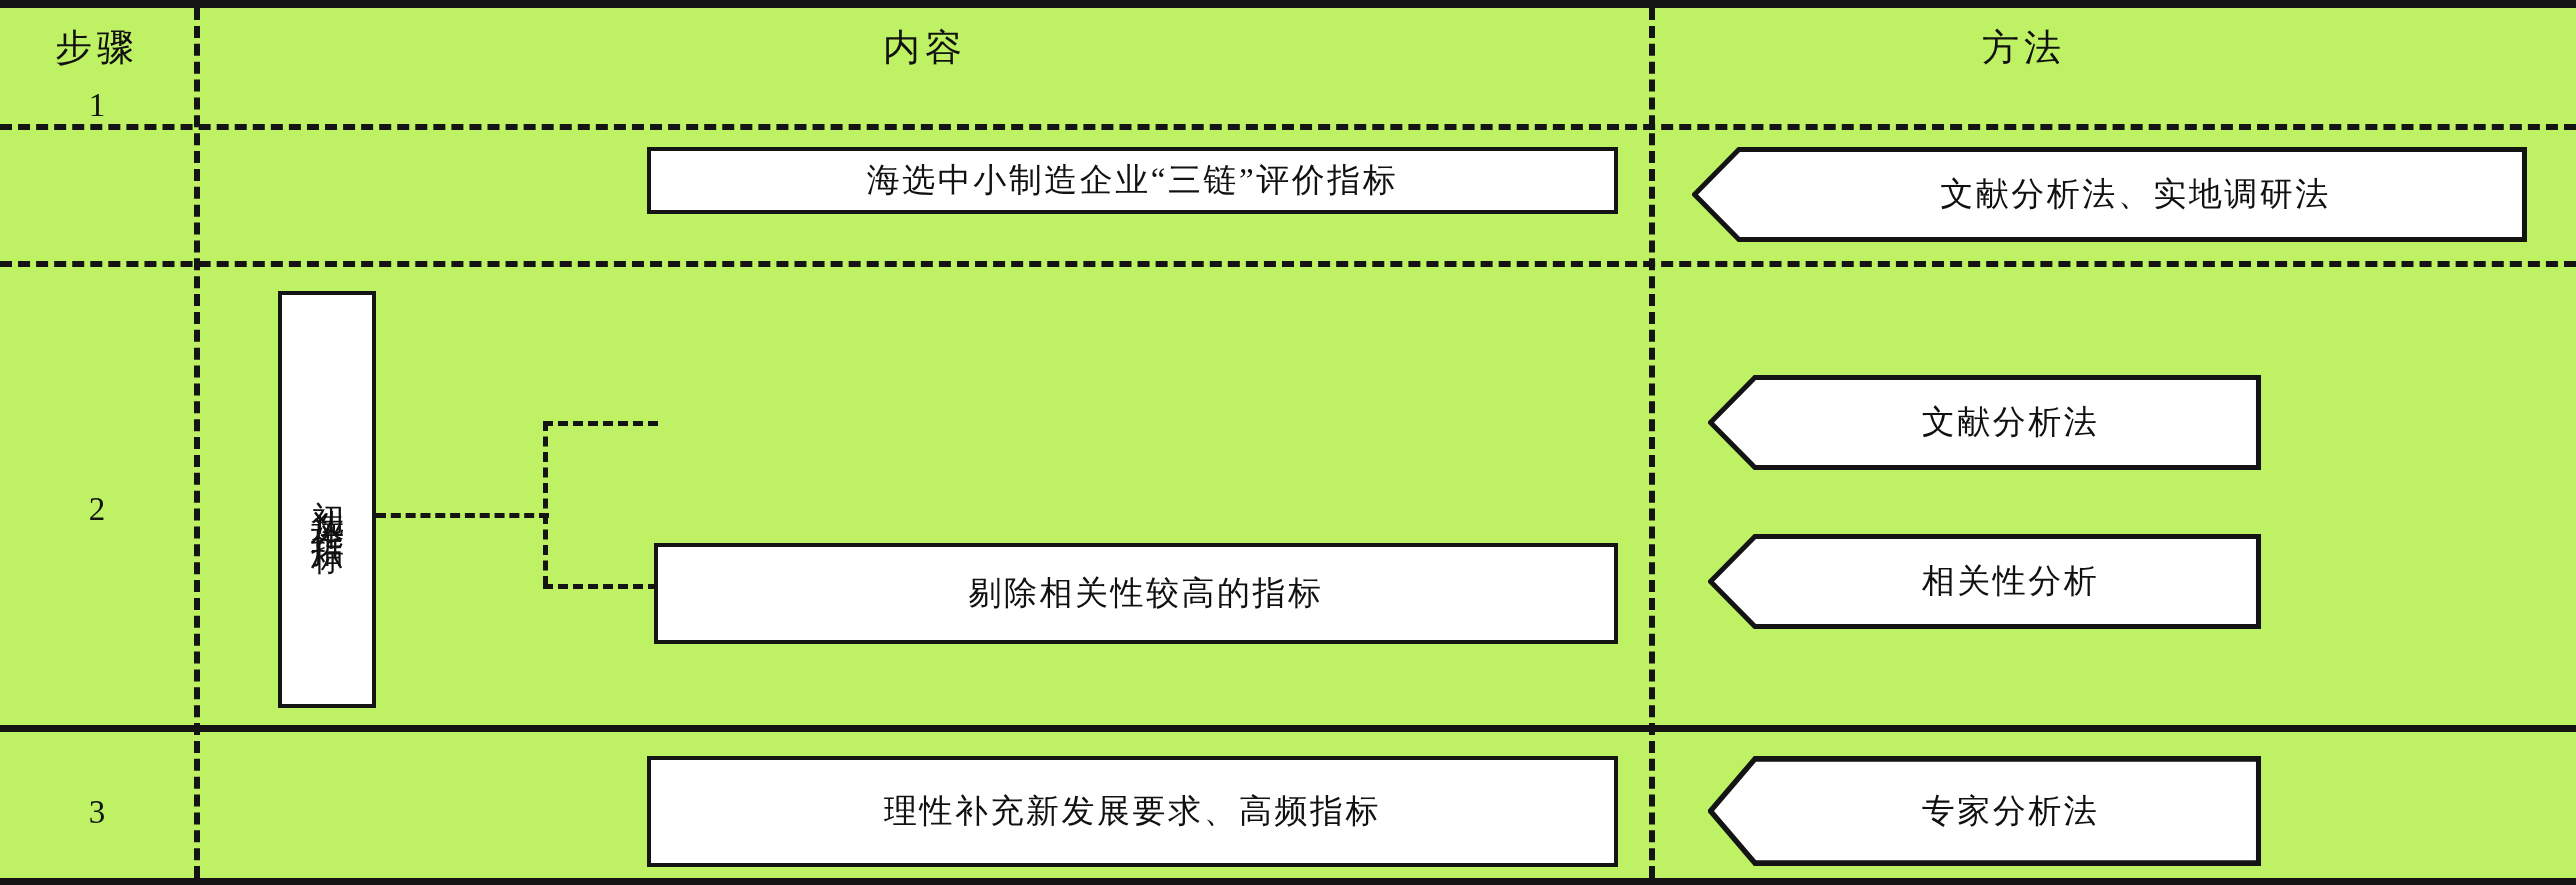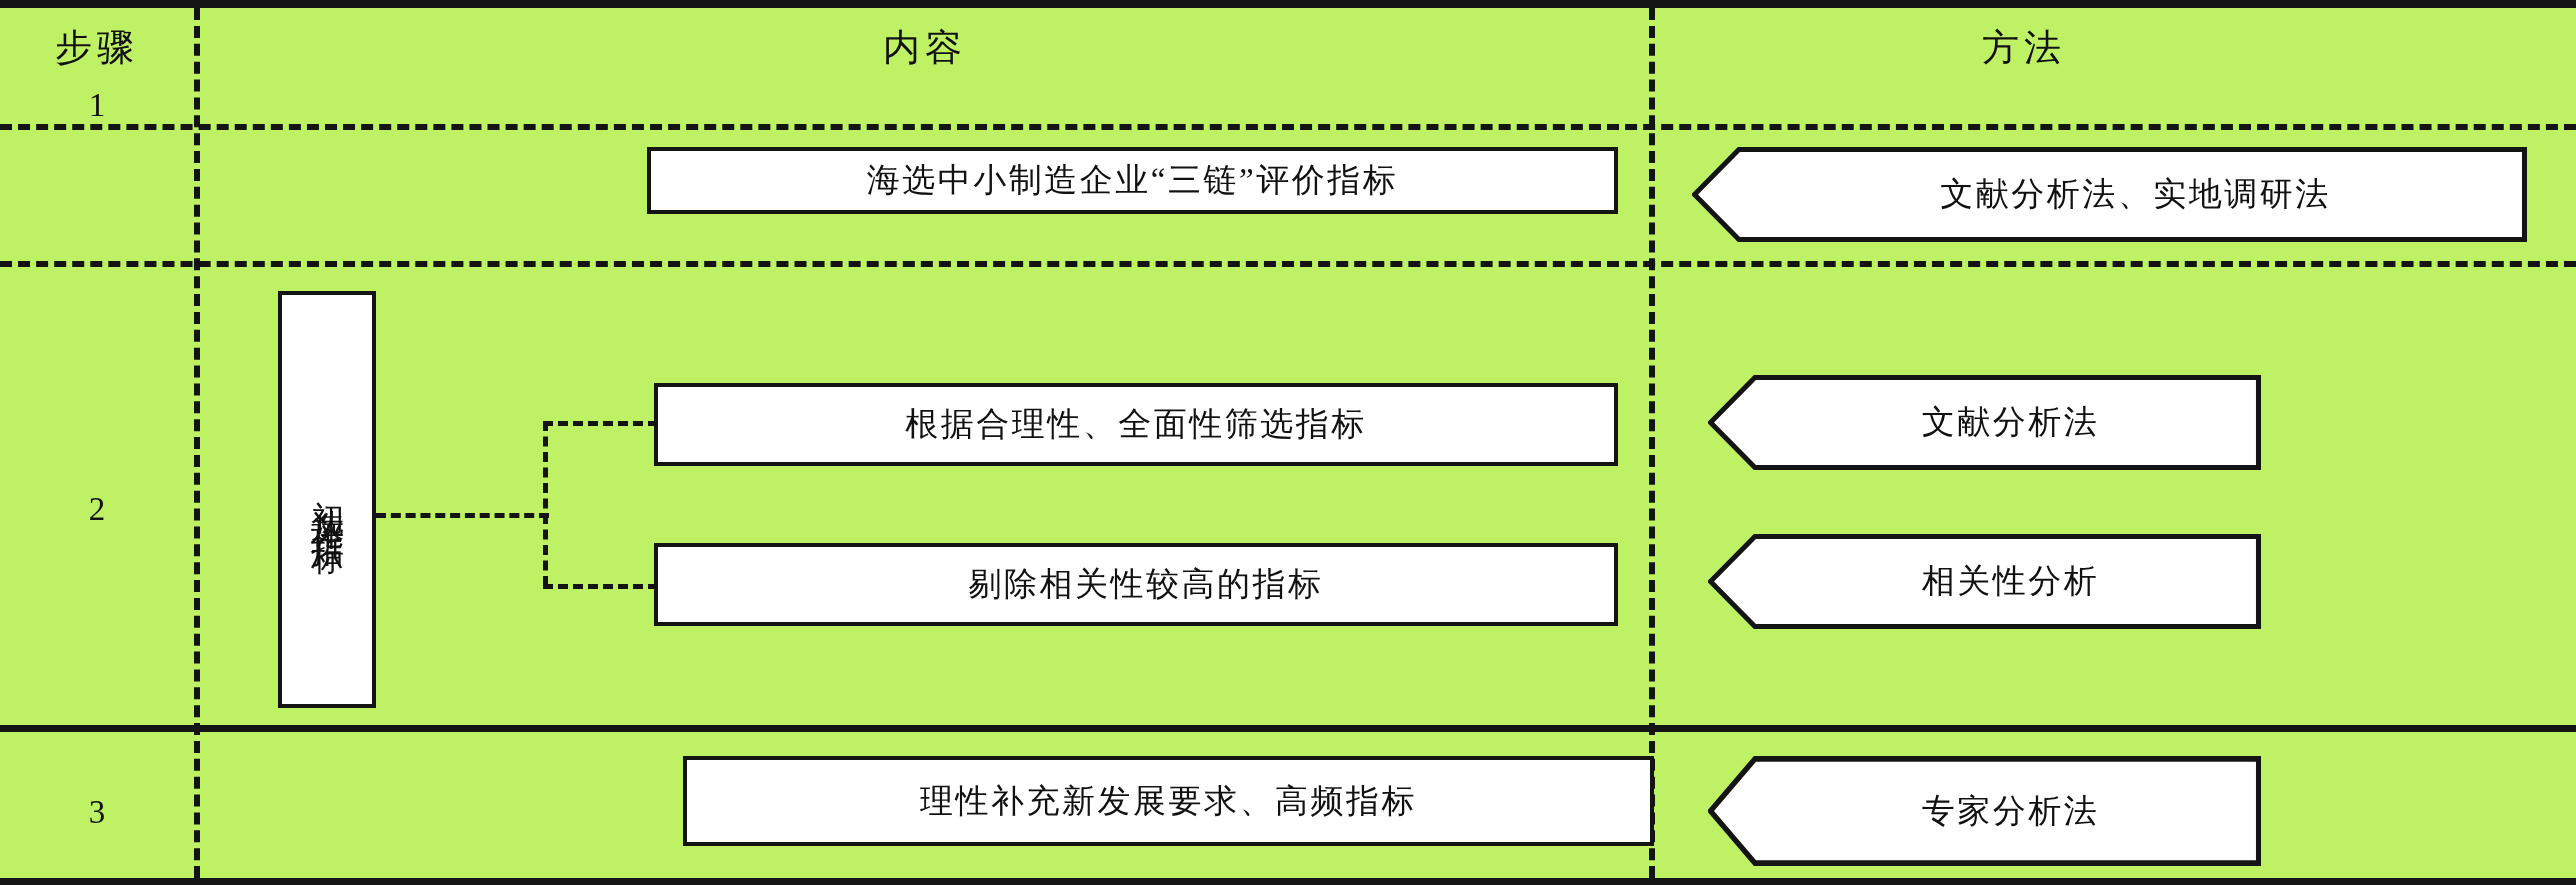--- a/index.html
+++ b/index.html
@@ -66,22 +66,22 @@
     background:#ffffff;
     display:flex;align-items:center;justify-content:center;
     font-size:33px;
     letter-spacing:2.5px;
     white-space:nowrap;
     box-sizing:border-box;
   }
 
   #box-1{left:647px;top:147px;width:971px;height:67px;}
   #box-2a{left:654px;top:383px;width:964px;height:83px;}
-  #box-2b{left:654px;top:543px;width:964px;height:83px;padding-left:20px;}
-  #box-3{left:647px;top:756px;width:971px;height:90px;margin-left:36px;}
+  #box-2b{left:654px;top:543px;width:964px;height:101px;padding-left:20px;}
+  #box-3{left:647px;top:756px;width:971px;height:111px;}
 
   
   #box-vert{
     position:absolute;
     left:278px;top:291px;width:98px;height:417px;
     border:4.2px solid #141414;
     background:#ffffff;
     box-sizing:border-box;
     display:flex;align-items:center;justify-content:center;
   }
@@ -164,21 +164,20 @@
 
   <div id="box-vert">
     <span class="vtext">初选评价指标</span>
   </div>
 
   <div id="conn-stem" class="conn-h"></div>
   <div id="conn-spine" class="conn-v"></div>
   <div id="conn-up" class="conn-h"></div>
   <div id="conn-down" class="conn-h"></div>
 
-  <div id="box-2a" class="box">根据合理性、全面性筛选指标</div>
   <div id="box-2b" class="box">剔除相关性较高的指标</div>
 
   <div id="chev-2a" class="chevron">
     <svg viewBox="0 0 660 113" preserveAspectRatio="none">
       <polygon points="56,3 657,3 657,110 56,110 3,56.5" fill="#ffffff" stroke="#141414" stroke-width="6"></polygon>
     </svg>
     <span class="ch-label">文献分析法</span>
   </div>
 
   <div id="chev-2b" class="chevron">

